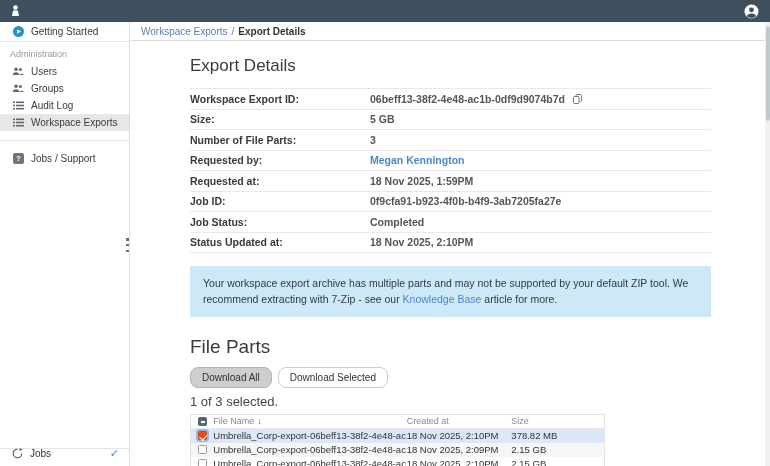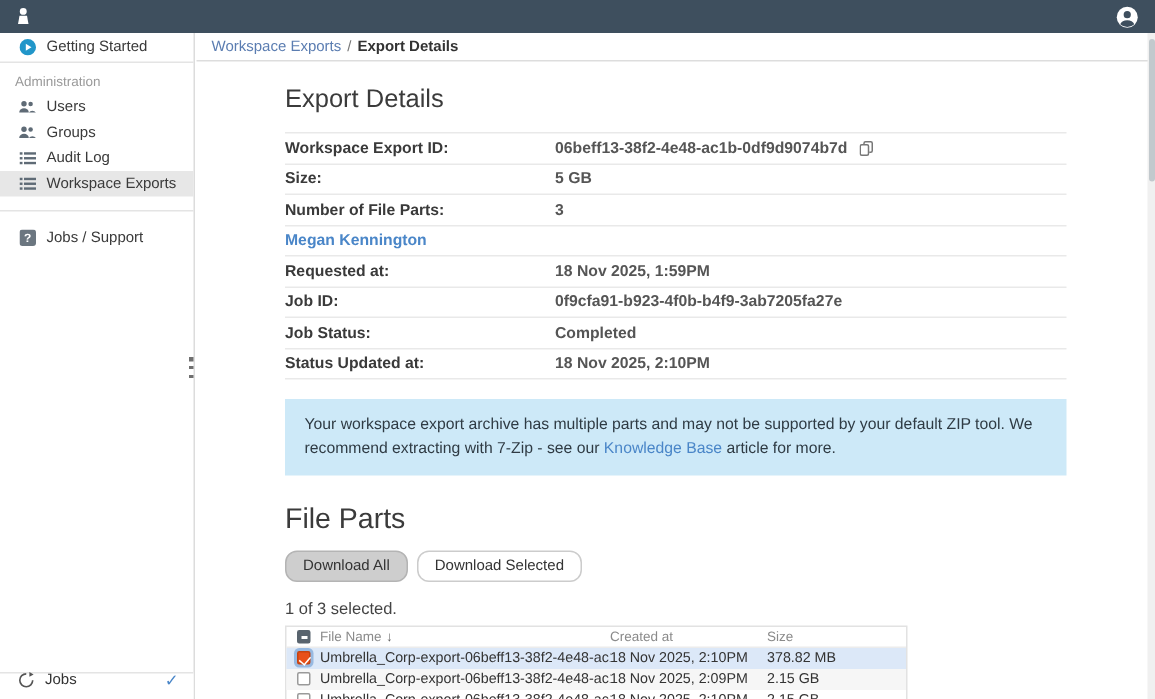--- a/index.html
+++ b/index.html
@@ -55,21 +55,21 @@
 
   .banner { width:521px; margin-top:13px; background:#cde9f8; border-radius:0;
     padding:9px 13px; font-size:10.5px; line-height:1.55; color:#2f3b44; }
 
   .fp-title { font-size:19px; color:#3b3b3b; margin-top:19px; }
   .fp-buttons { display:flex; gap:6px; margin-top:9px; }
   .btn { font-size:10px; border-radius:8px; padding:4px 11px; cursor:pointer;
     font-family:inherit; color:#333; }
   .btn-active { background:#cecece; border:1px solid #b4b4b4; }
   .btn-plain { background:#fff; border:1px solid #ccc; }
-  .fp-status { font-size:11px; color:#444; margin:12px 0 5px 0; }
+  .fp-status { font-size:13px; color:#444; margin:6px 0 5px 0; }
 
   .fp-table { width:415px; border:1px solid #e2e2e2; font-size:9.5px; }
   .t-row { display:flex; align-items:center; height:14px; }
   .t-head { color:#8a8a8a; font-size:9px; border-bottom:1px solid #ececec; }
   .col-cb { width:26px; padding-left:7px; display:flex; align-items:center; }
   .col-name { width:240px; display:flex; align-items:center; gap:3px; overflow:hidden;
     white-space:nowrap; }
   .col-created { width:130px; }
   .col-size { width:115px; }
   .row-selected { background:#dce8f8; }
@@ -233,20 +233,21 @@
       </div>
       <div class="detail-row">
         <div class="detail-label">Size:</div>
         <div class="detail-value">5 GB</div>
       </div>
       <div class="detail-row">
         <div class="detail-label">Number of File Parts:</div>
         <div class="detail-value">3</div>
       </div>
       <div class="detail-row">
+        <div class="detail-label">Requested by:</div>
         <div class="detail-value link">Megan Kennington</div>
       </div>
       <div class="detail-row">
         <div class="detail-label">Requested at:</div>
         <div class="detail-value">18 Nov 2025, 1:59PM</div>
       </div>
       <div class="detail-row">
         <div class="detail-label">Job ID:</div>
         <div class="detail-value">0f9cfa91-b923-4f0b-b4f9-3ab7205fa27e</div>
       </div>

